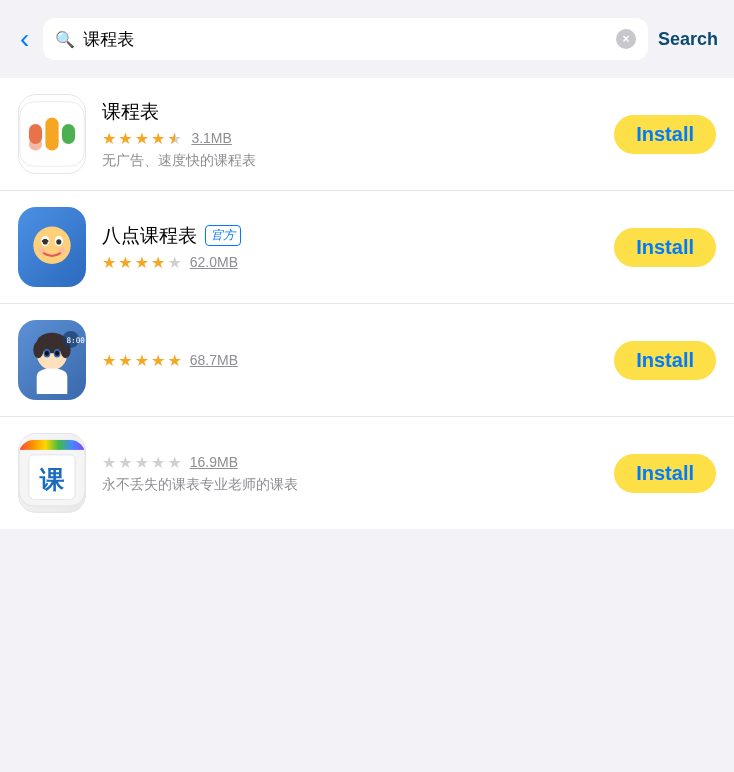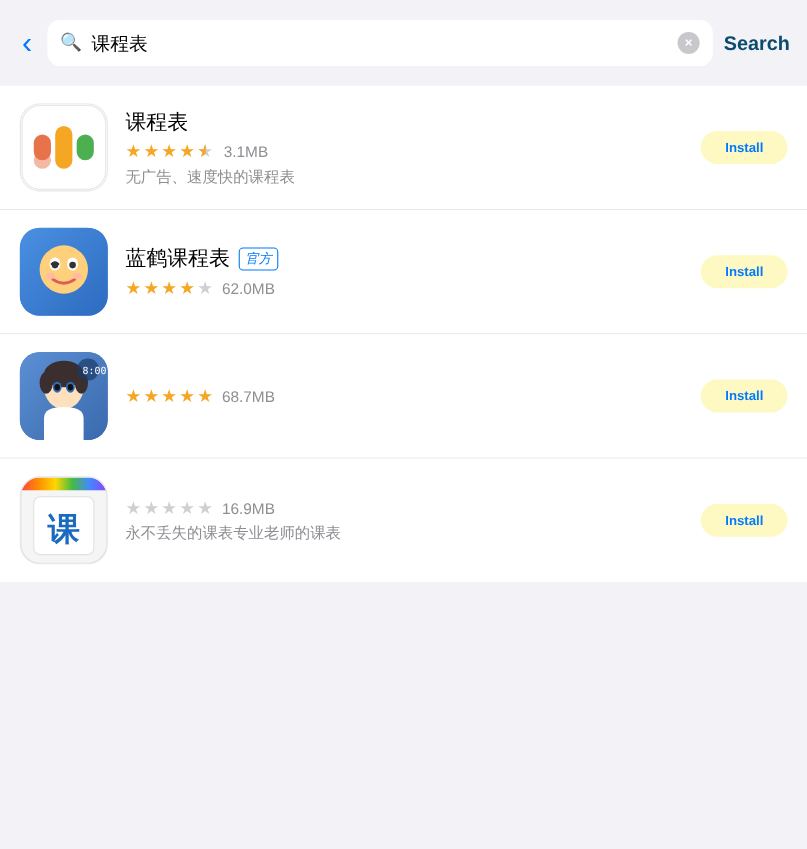--- a/index.html
+++ b/index.html
@@ -79,21 +79,21 @@
       border-bottom: 1px solid #e5e5ea;
       gap: 16px;
       background: #fff;
     }
     .app-item:last-child {
       border-bottom: none;
     }
 
     
     .app-icon {
-      width: 80px;
+      width: 68px;
       height: 80px;
       border-radius: 18px;
       flex-shrink: 0;
       overflow: hidden;
       display: flex;
       align-items: center;
       justify-content: center;
     }
 
     
@@ -133,34 +133,35 @@
     .star {
       font-size: 16px;
       color: #f5a623;
     }
     .star.empty {
       color: #d0d0d0;
     }
     .file-size {
       font-size: 14px;
       color: #8e8e93;
+      text-decoration: underline;
     }
     .app-desc {
       font-size: 14px;
       color: #8e8e93;
     }
 
     
     .install-btn {
-      background: #fef9c3;
+      background: #fde047;
       color: #007aff;
       border: none;
       border-radius: 20px;
       padding: 8px 22px;
-      font-size: 12px;
+      font-size: 20px;
       font-weight: 600;
       cursor: pointer;
       flex-shrink: 0;
       white-space: nowrap;
     }
 
     
     
     .icon-kechengbiao {
       background: #fff;
@@ -254,21 +255,21 @@
       <circle cx="48" cy="34" r="3" fill="#333"></circle>
       <path d="M30 47 Q40 54 50 47" stroke="#e05a5a" stroke-width="2.5" fill="none" stroke-linecap="round"></path>
       <ellipse cx="28" cy="44" rx="4" ry="3" fill="#ffb3b3" opacity="0.7"></ellipse>
       <ellipse cx="52" cy="44" rx="4" ry="3" fill="#ffb3b3" opacity="0.7"></ellipse>
 
       <path d="M29 33 Q32 30 35 33" stroke="#333" stroke-width="2" fill="none" stroke-linecap="round"></path>
     </svg>
     </div>
     <div class="app-info">
       <div class="app-name-row">
-        <span class="app-name">蓝鹤课程表</span>
+        <span class="app-name">八点课程表</span>
         <span class="official-badge">官方</span>
       </div>
       <div class="rating-row">
         <div class="stars">
             <span class="star">★</span>
             <span class="star">★</span>
             <span class="star">★</span>
             <span class="star">★</span>
             <span class="star empty">★</span>
           </div>

